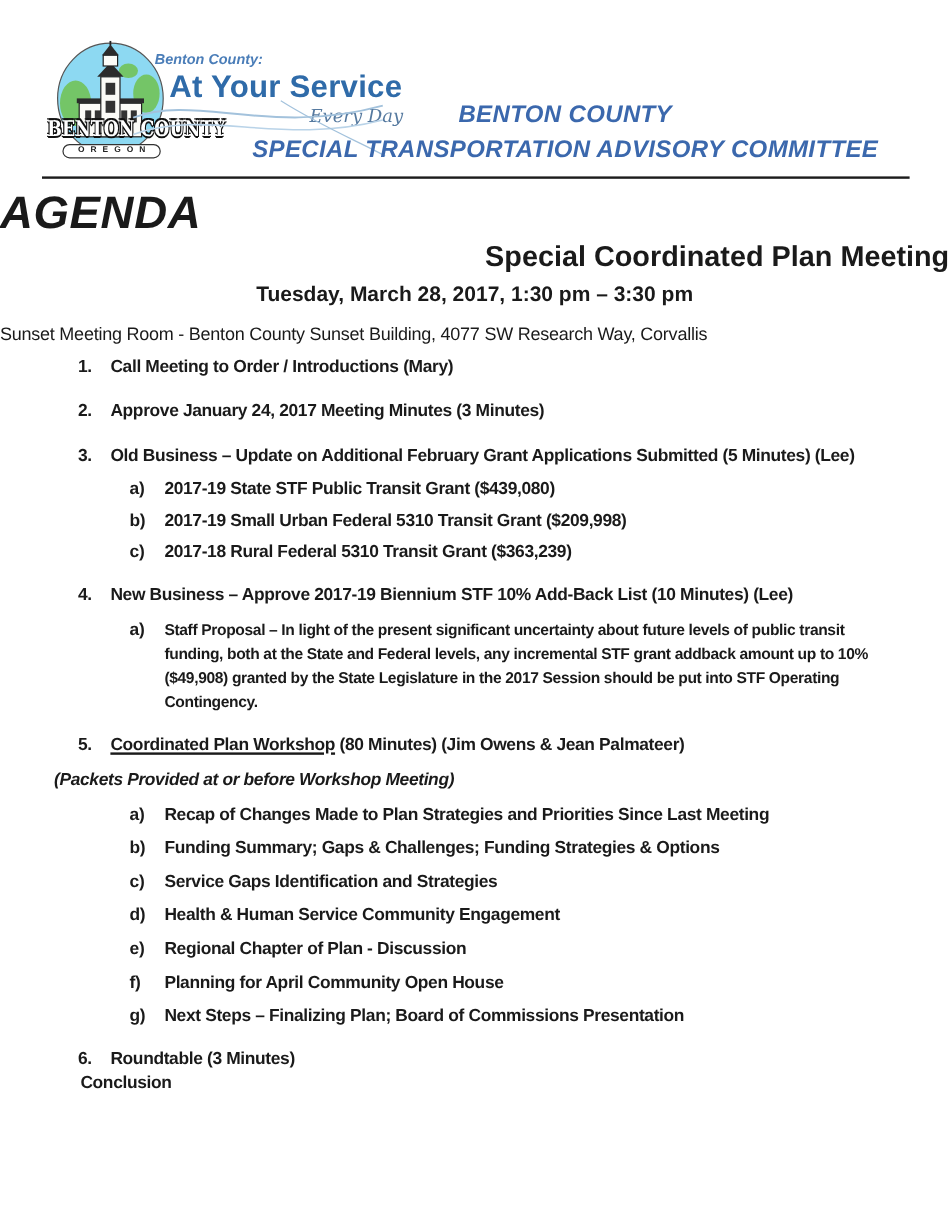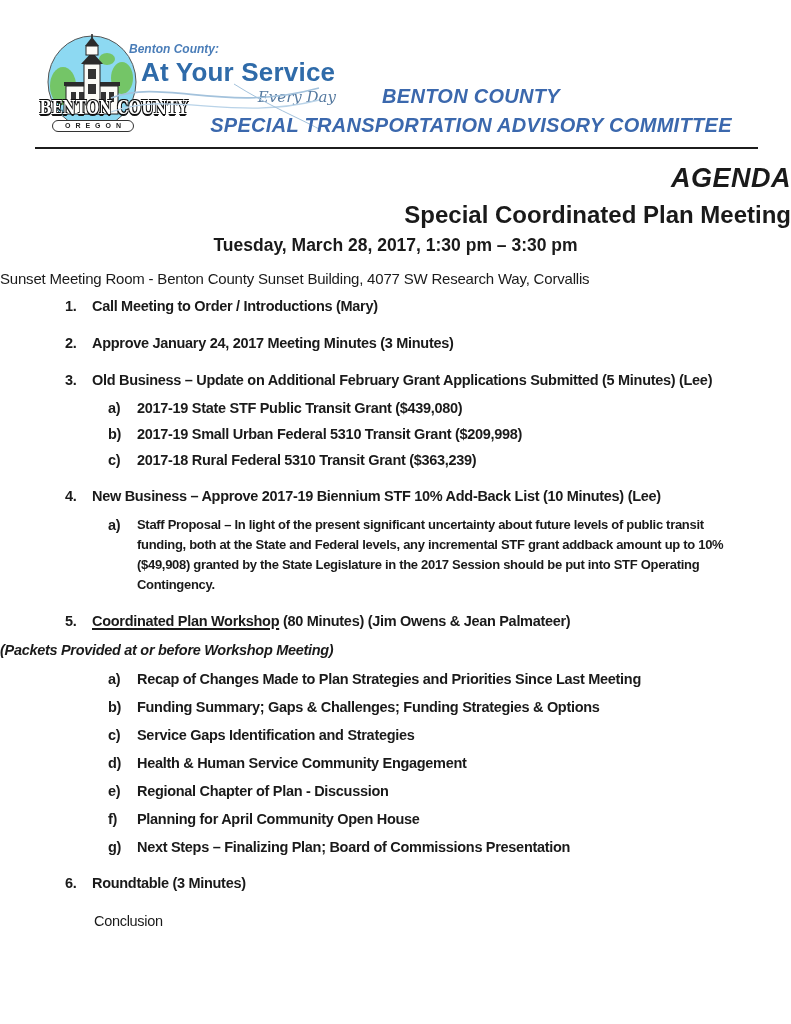--- a/index.html
+++ b/index.html
@@ -29,42 +29,42 @@
   .tg-main  { margin-left:20px; margin-top:1px; font-size:26px; font-weight:bold; color:#2f6ba9; letter-spacing:0.2px; }
   .tg-sub   { margin-left:98px; margin-top:0; font-family:"DejaVu Serif", serif; font-style:italic; font-size:15px; color:#55799f;text-align:right; }
   .tg-swoosh { position:absolute; left:-12px; top:36px; }
   .org-title {
     position:absolute; left:160px; top:82px; width:622px; text-align:center;
     color:#3b68ad; font-weight:bold; font-style:italic; font-size:20px; line-height:29px; letter-spacing:0.3px;
   }
   .rule { border:0; border-top:2.5px solid #1c1c1c; margin:0 33px 0 35px; }
 
   
-  .h-agenda { text-align:right; margin-top:12px; font-size:27px; line-height:34px; font-weight:bold; font-style:italic; letter-spacing:0.5px; }
+  .h-agenda { text-align:left; margin-top:12px; font-size:38px; line-height:34px; font-weight:bold; font-style:italic; letter-spacing:0.5px; }
   .h-sub    { text-align:right; margin-top:9px;  font-size:24px; line-height:22px; font-weight:bold; }
   .h-date   { text-align:center; margin-top:8px;  font-size:17.5px; line-height:22px; font-weight:bold; }
   .h-loc    { text-align:left; margin-top:13px; font-size:15px;   line-height:19px; font-weight:normal; letter-spacing:-0.2px; }
 
   
   .agenda { font-size:14.5px; font-weight:bold; line-height:20px; letter-spacing:-0.3px; }
   .item { position:relative; padding-left:92px; padding-right:8px; margin-top:17px; }
   .item.first { margin-top:8px; }
   .item.after-sub { margin-top:16px; }
   .item .num { position:absolute; left:65px; }
   .sublist { margin-top:0; }
   .sub { position:relative; padding-left:137px; padding-right:8px; margin-top:6px; }
   .sub.lead { margin-top:8px; }
   .sub .letter { position:absolute; left:108px; }
   .sub .para { display:block; max-width:600px; font-size:13px; line-height:20px; letter-spacing:-0.3px; }
   .sub.para-sub { margin-top:9px; }
   .sub.wide { margin-top:8px; }
   .sub.wide.lead { margin-top:9px; }
-  .note { margin-top:9px; font-style:italic; }
+  .note { margin-top:9px; font-style:italic;margin-left:45px; }
   .underlined { text-decoration:underline; text-decoration-thickness:1.5px; text-underline-offset:2px; }
-  .closing { padding-left:94px; margin-top:18px; font-size:14.5px; font-weight:normal; letter-spacing:-0.3px; }
+  .closing { padding-left:67px; font-size:14.5px; font-weight:bold; letter-spacing:-0.3px; }
 </style>
 </head>
 <body>
 
 <div class="page">
 
   <header class="masthead">
 
     <div class="logo">
       <svg class="seal" width="104" height="104" viewBox="0 0 104 104">

